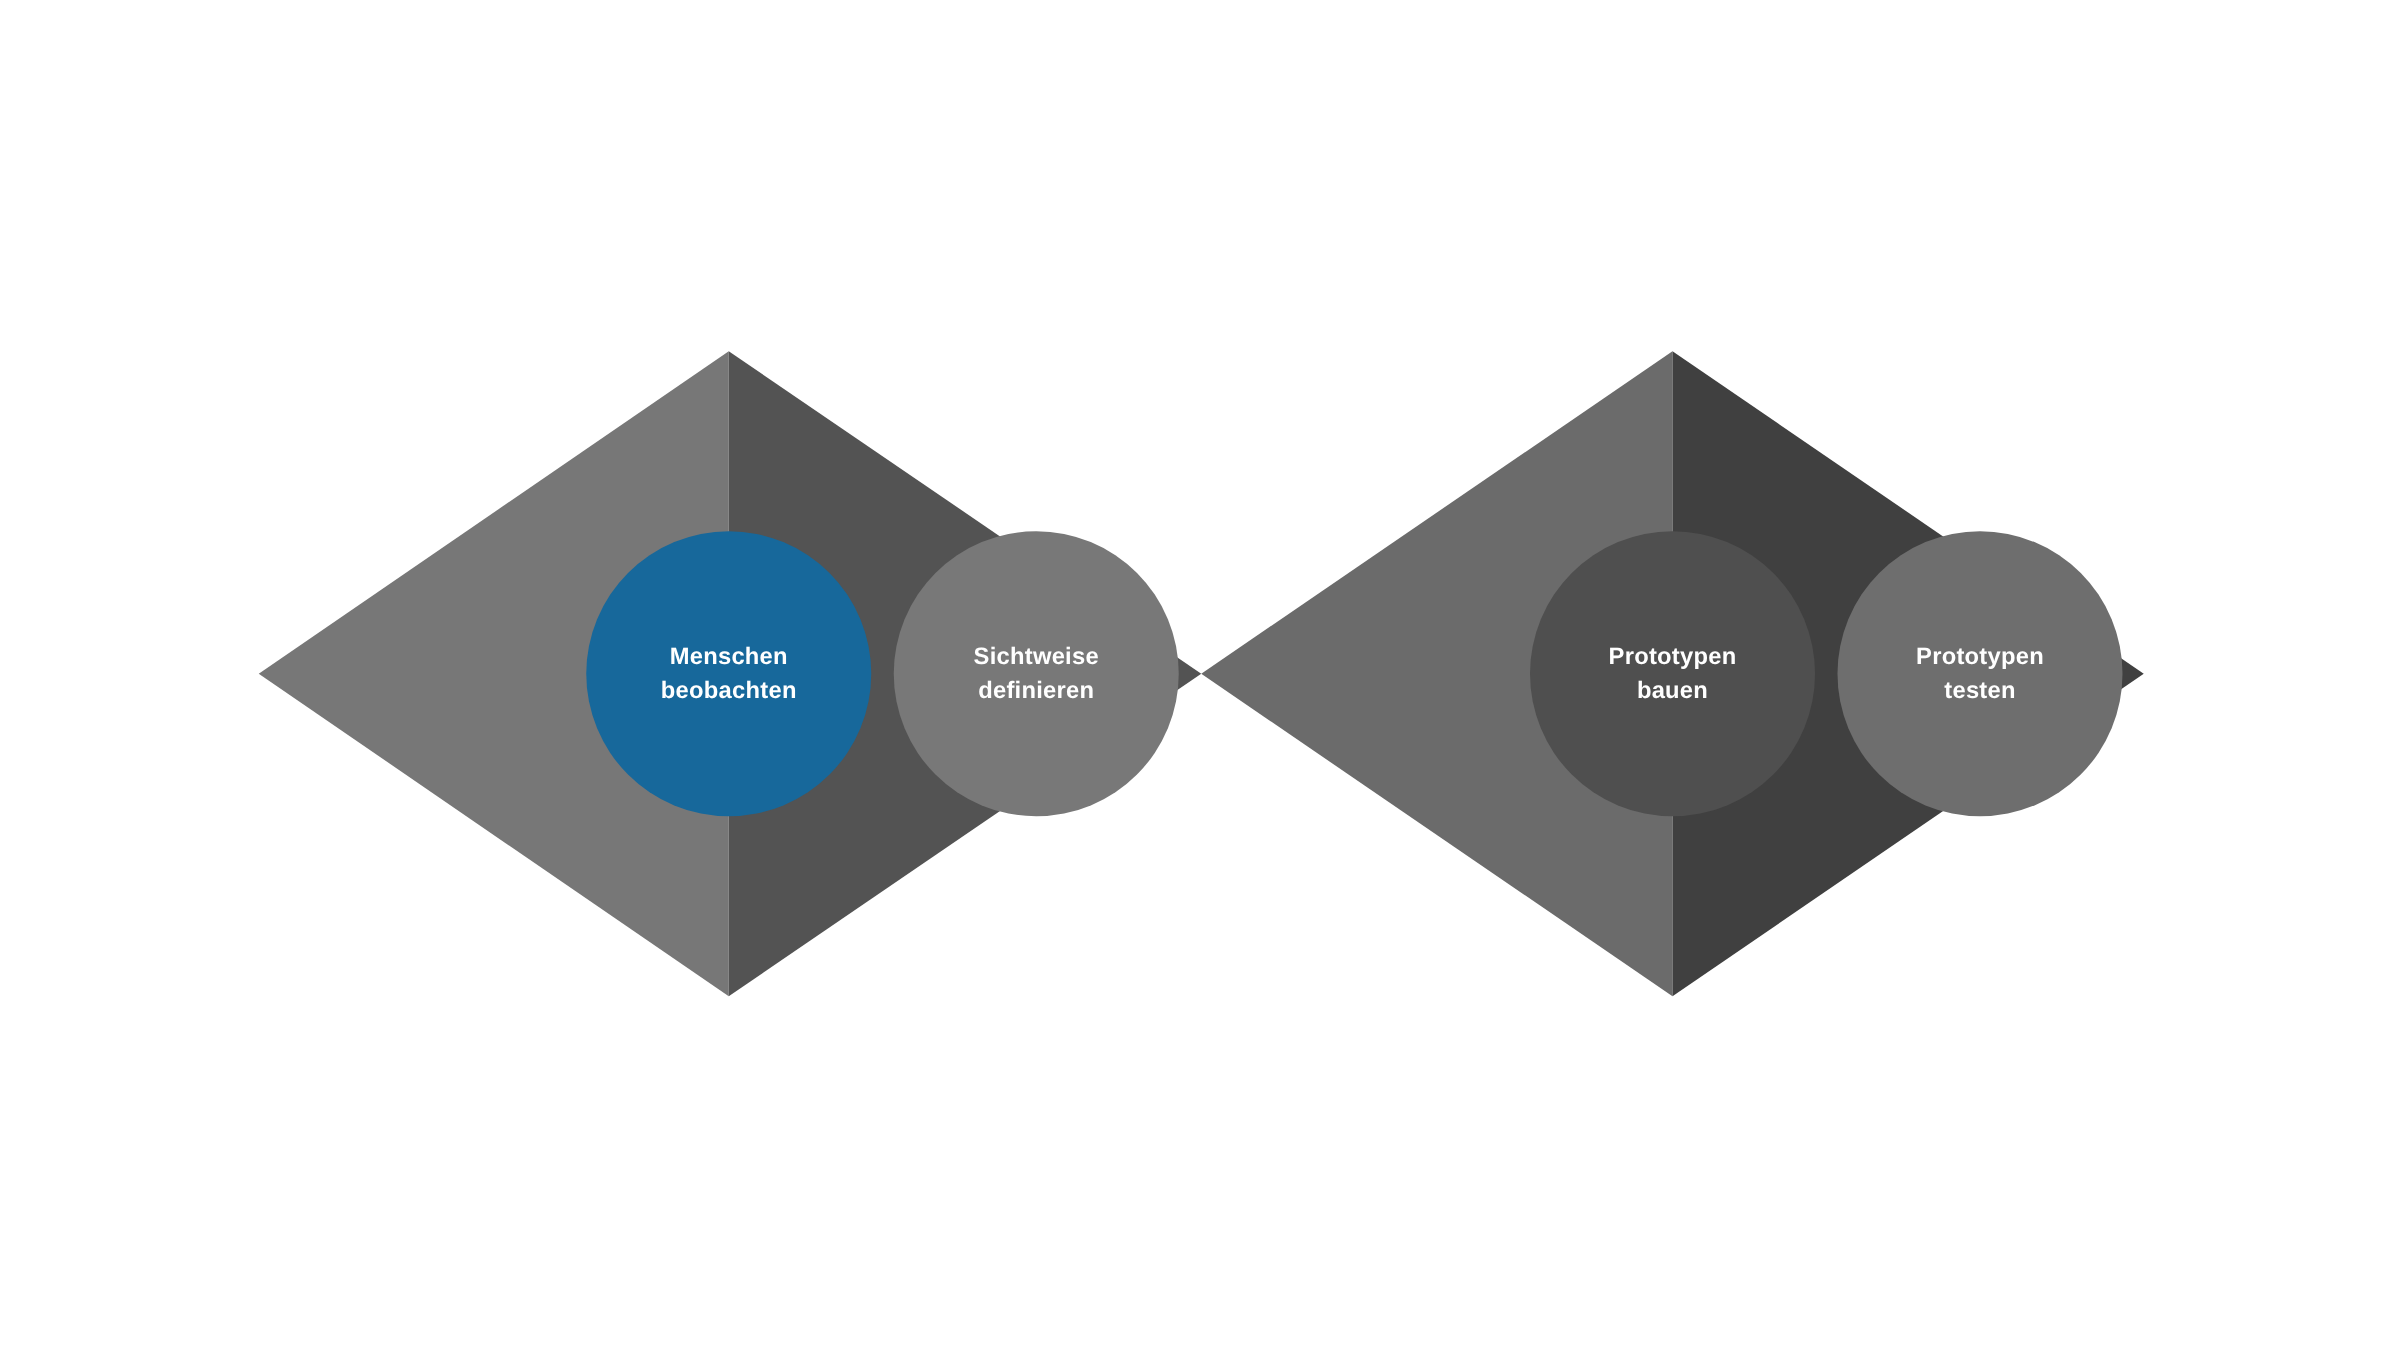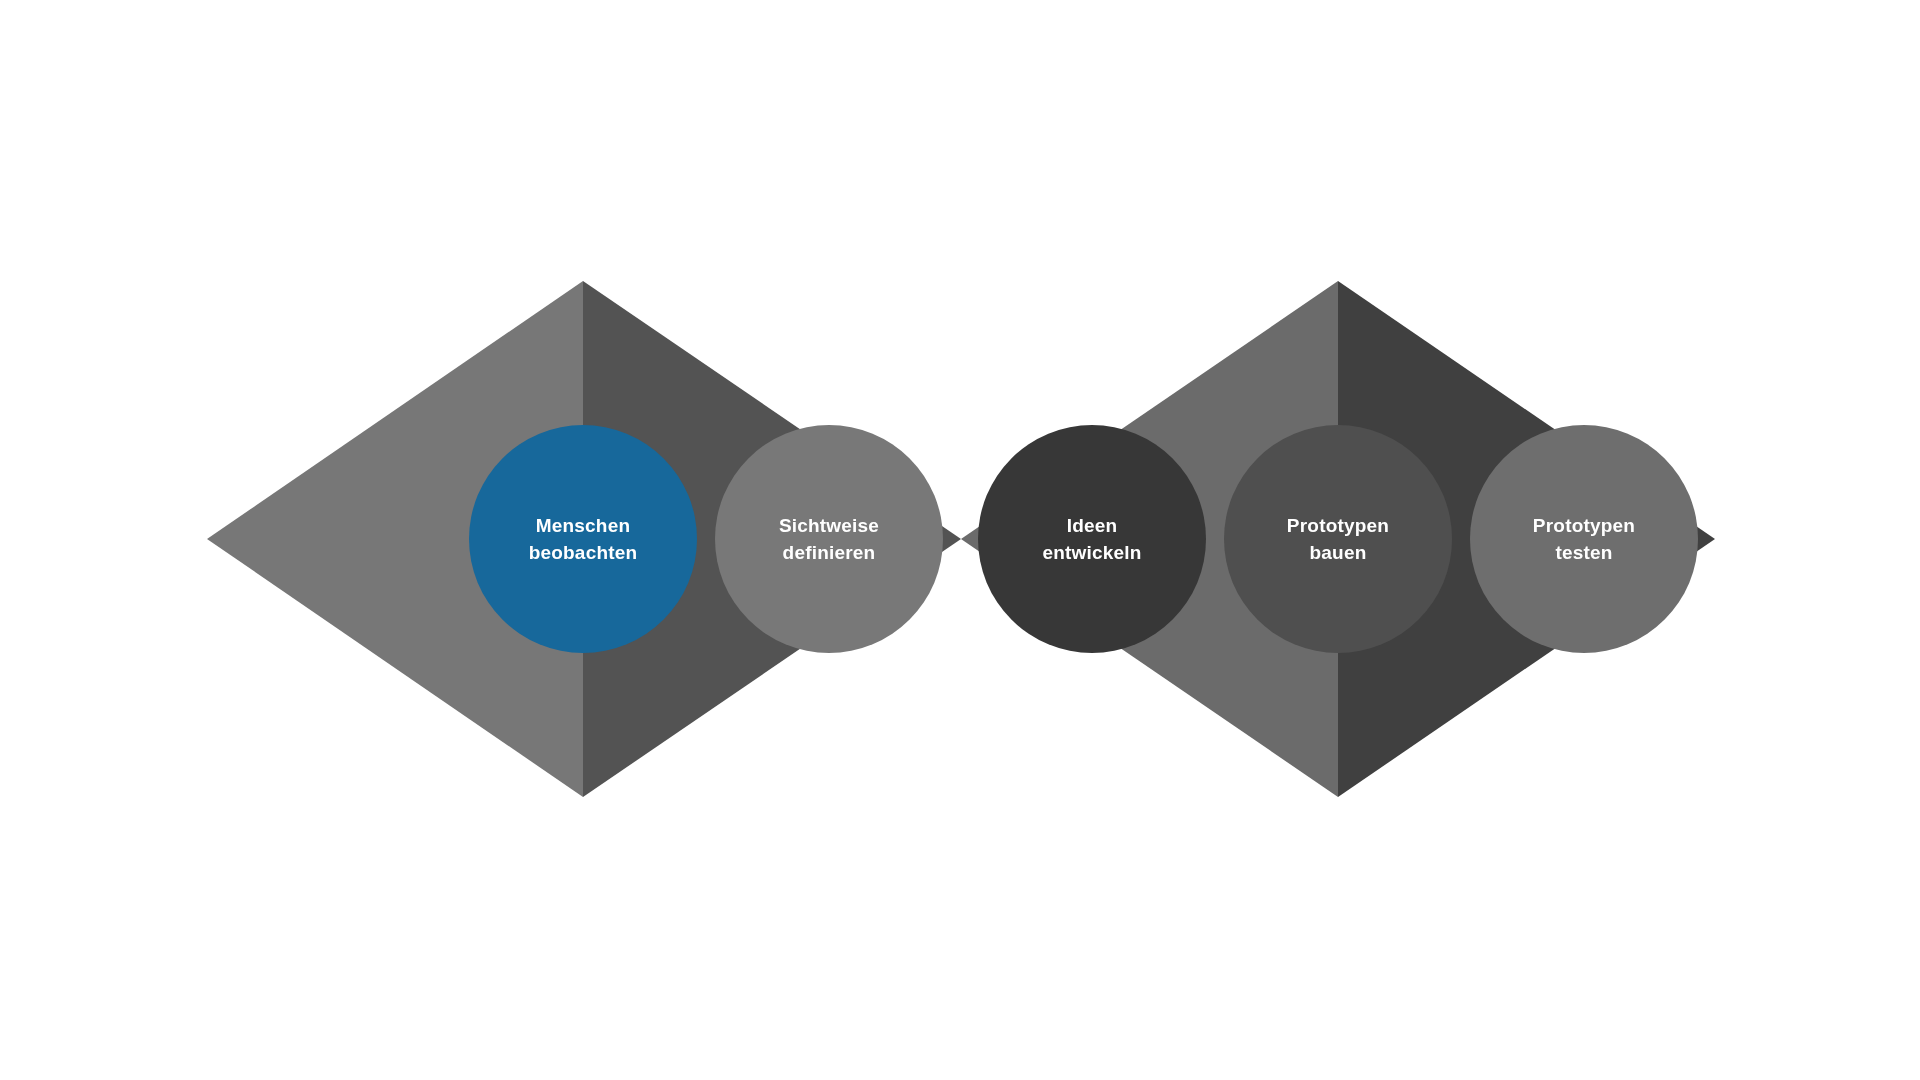--- a/index.html
+++ b/index.html
@@ -66,24 +66,20 @@
   <div class="stage stage-3" style="background-color: rgb(120, 120, 120);">
     <span class="stage-label">Sichtweise
 definieren</span>
   </div>
 
   <div class="stage stage-2" style="background-color: rgb(23, 104, 155);">
     <span class="stage-label">Menschen
 beobachten</span>
   </div>
 
-  <div class="stage stage-4" style="background-color: rgb(55, 55, 55);">
-    <span class="stage-label">Ideen
-entwickeln</span>
-  </div>
 
   <div class="stage stage-5" style="background-color: rgb(79, 79, 79);">
     <span class="stage-label">Prototypen
 bauen</span>
   </div>
 
   <div class="stage stage-6" style="background-color: rgb(110, 110, 110);">
     <span class="stage-label">Prototypen
 testen</span>
   </div>

